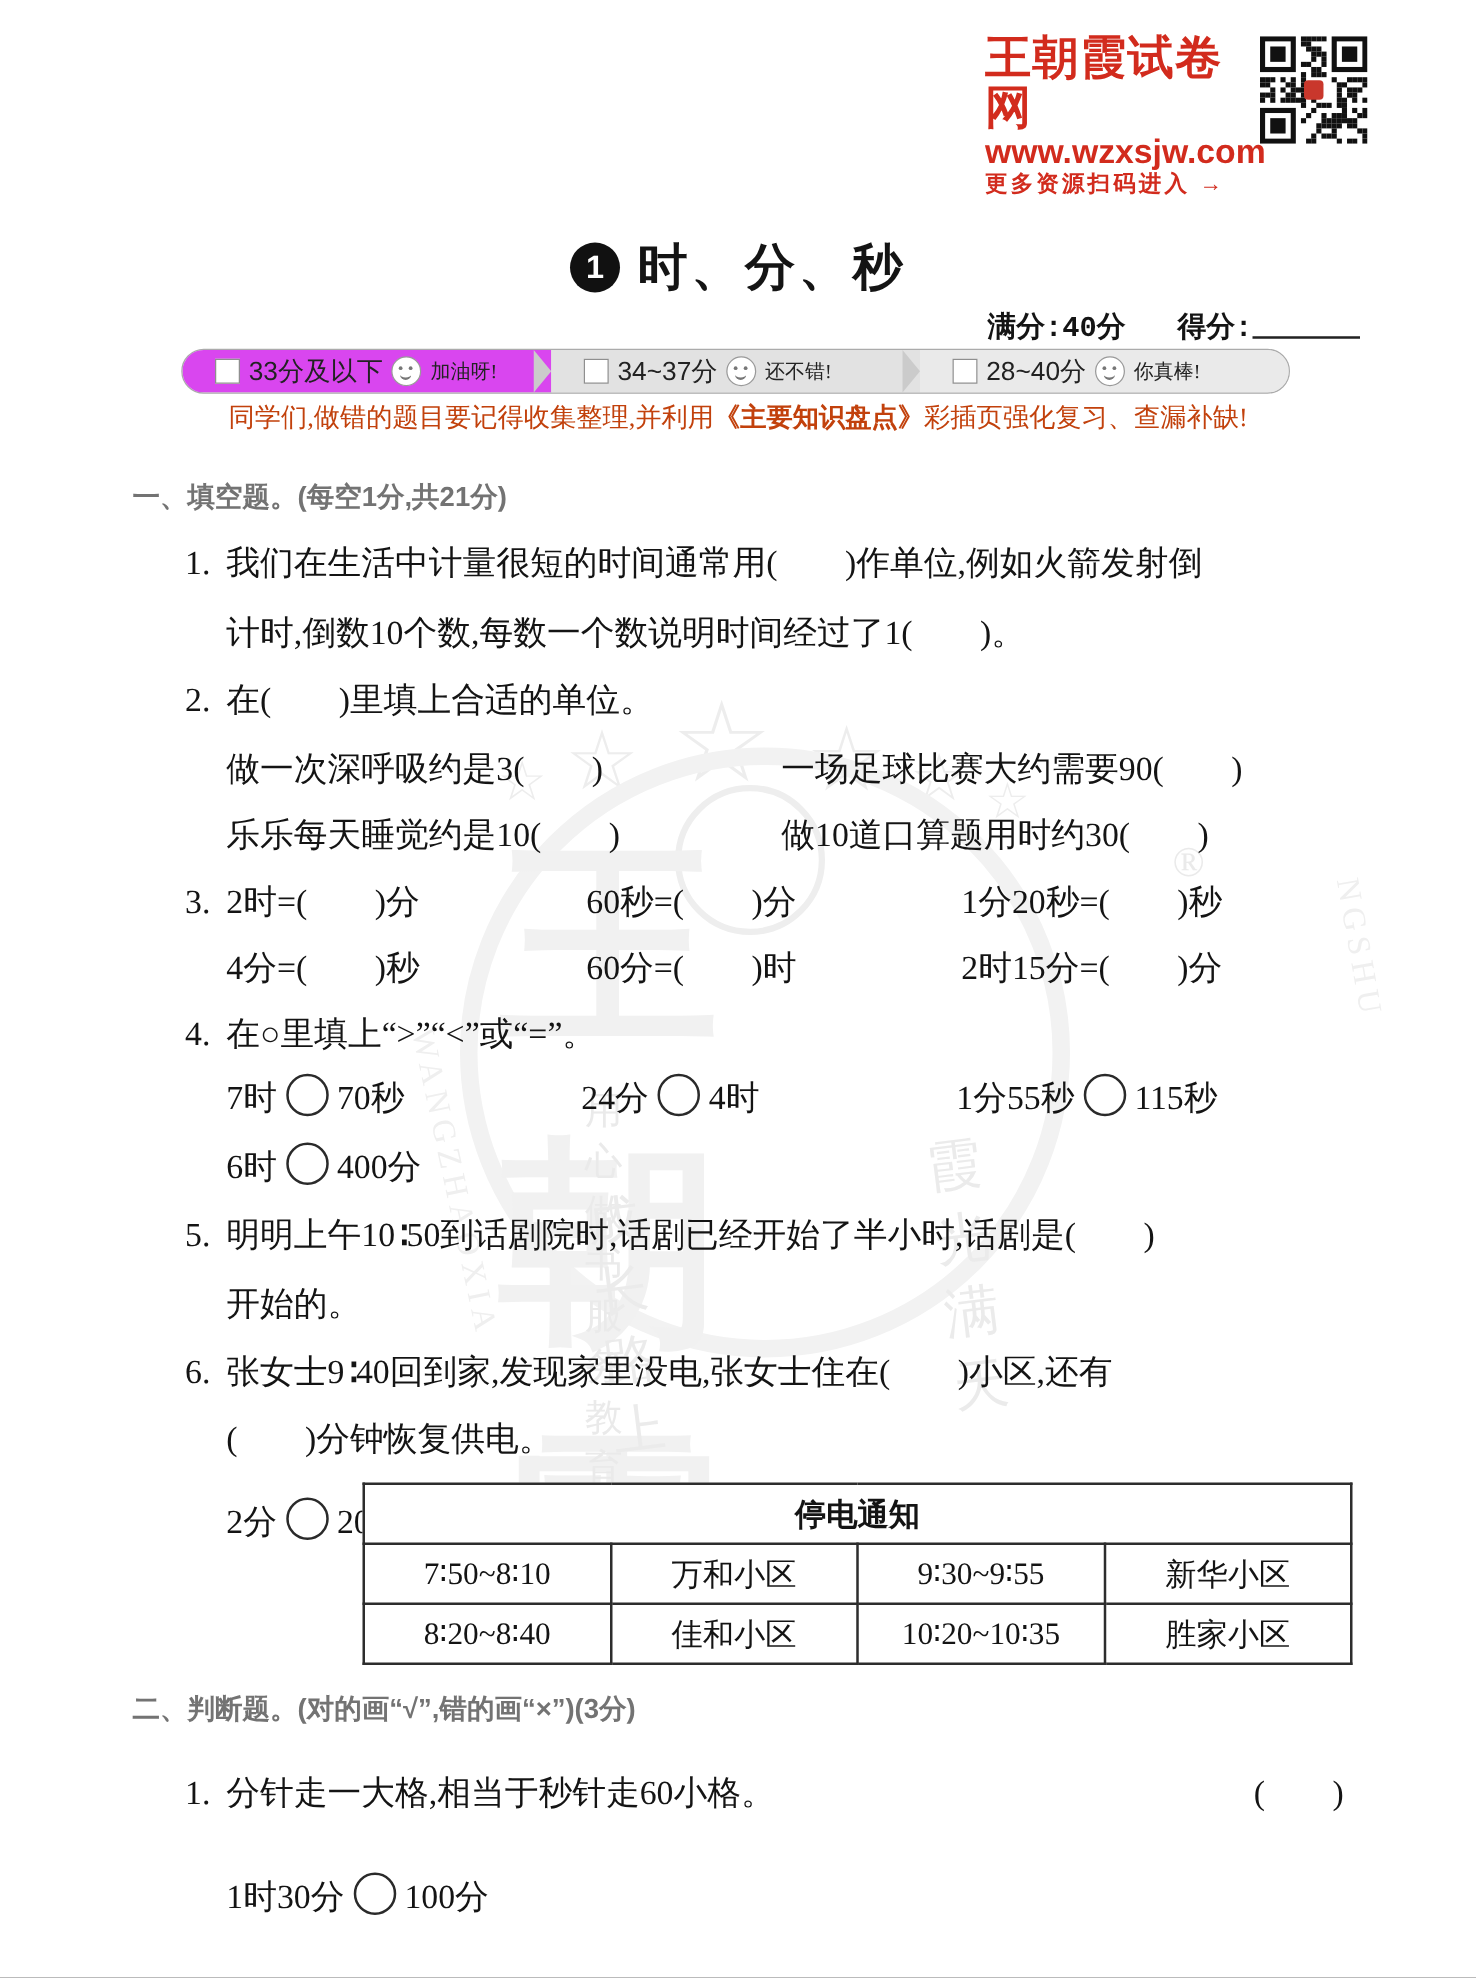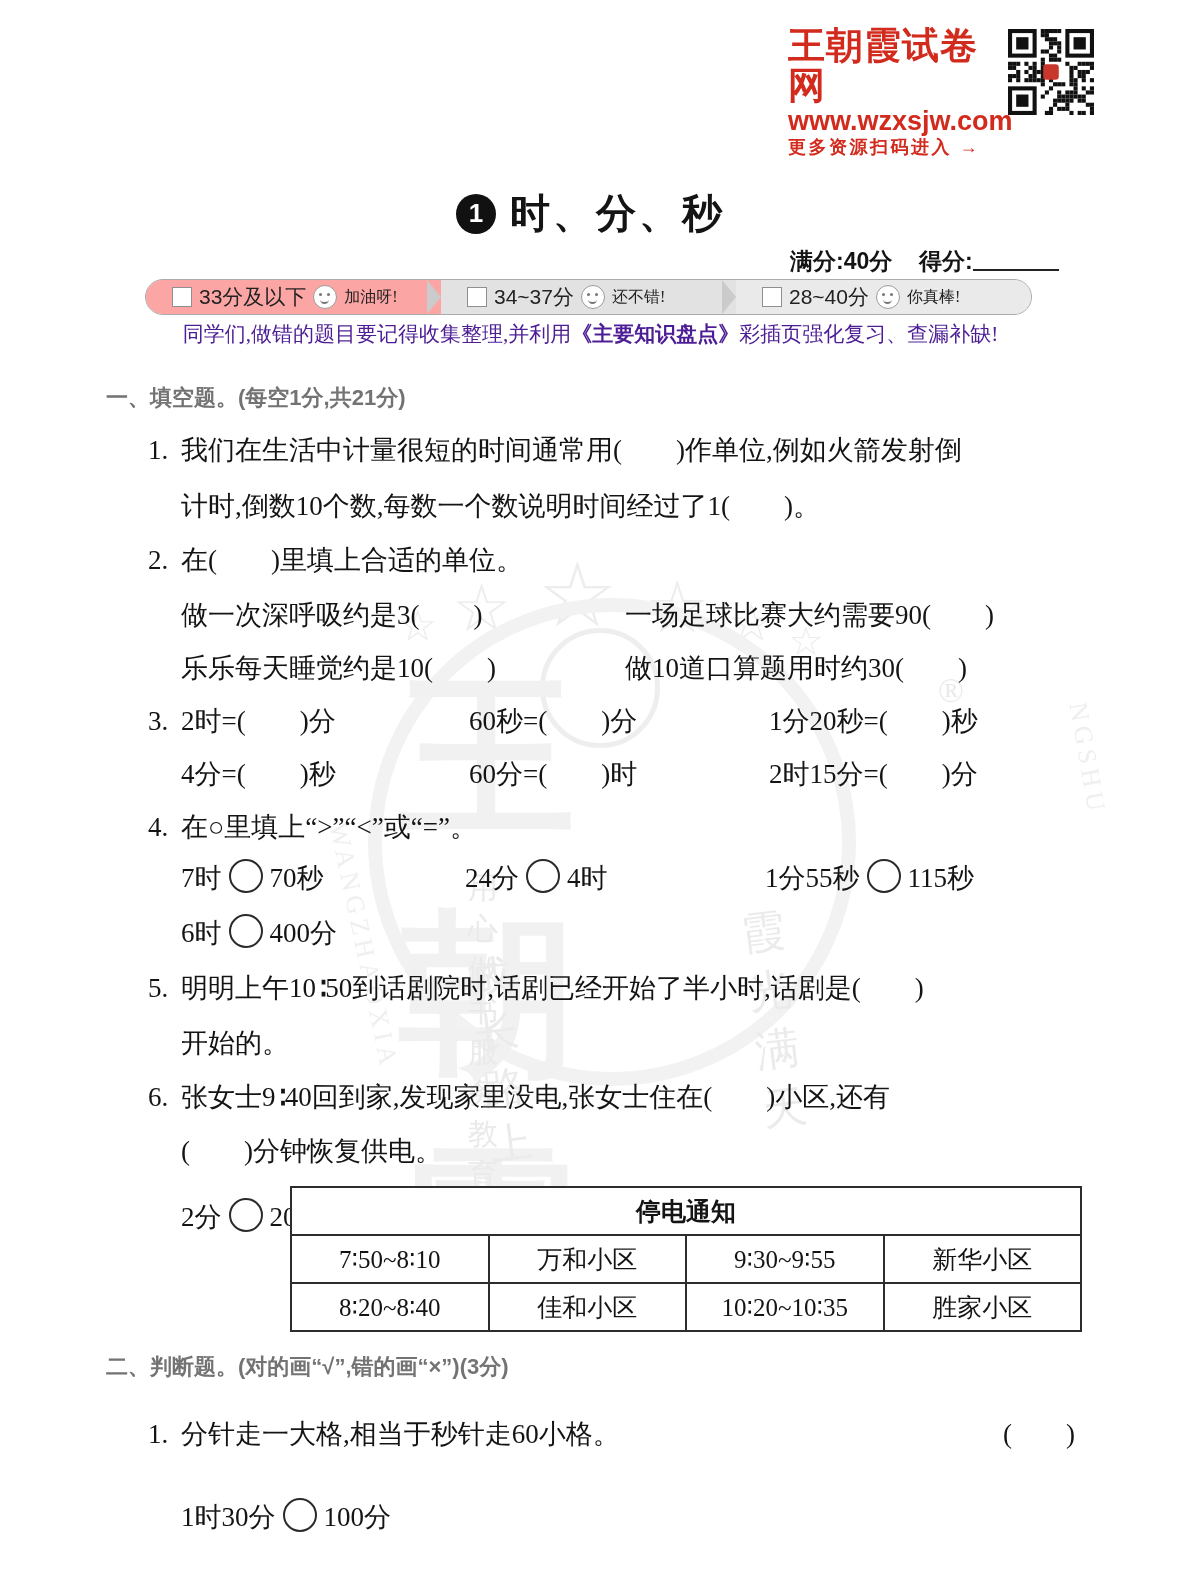--- a/index.html
+++ b/index.html
@@ -23,42 +23,42 @@
   .brand-tagline{font-family:"Liberation Sans",sans-serif;font-weight:700;font-size:18px;line-height:22px;
                  color:#d22b1d;letter-spacing:2.5px;}
 
   
   .title-row{top:186px;left:0;width:100%;display:flex;justify-content:center;align-items:center;gap:14px;}
   .numcircle{width:40px;height:40px;border-radius:50%;background:#111;color:#fff;display:flex;
              align-items:center;justify-content:center;font-family:"Liberation Sans",sans-serif;
              font-weight:900;font-size:26px;}
   .page-title{margin:0;font-family:"Liberation Sans",sans-serif;font-weight:900;font-size:40px;letter-spacing:3px;}
 
-  .score-line{top:246px;left:790px;font-family:Liberation Sans, sans-serif;font-weight:700;font-size:23px;}
+  .score-line{top:246px;left:790px;font-family:Liberation Mono, monospace;font-weight:700;font-size:23px;}
   .blank-line{display:inline-block;width:86px;border-bottom:2px solid #222;height:20px;vertical-align:-2px;}
 
   
   .score-bar{top:279px;left:145px;width:885px;height:34px;background:#e4e4e4;border:1px solid #ababab;
              border-radius:18px;display:flex;align-items:stretch;overflow:hidden;}
-  .seg{flex:1;display:flex;align-items:center;padding-left:26px;gap:7px;position:relative;background:#fca5a5;}
+  .seg{flex:1;display:flex;align-items:center;padding-left:26px;gap:7px;position:relative;background:#d946ef;}
   .seg:nth-child(2){background:#e2e2e2;}
   .seg:nth-child(3){background:#eaeaea;}
   .seg:not(:last-child)::after{content:"";position:absolute;right:0;top:0;width:0;height:0;
         border-top:17px solid transparent;border-bottom:17px solid transparent;border-left:14px solid #cbcbcb;}
   .cb{width:18px;height:18px;background:#fff;border:1px solid #8f8f8f;display:inline-block;}
   .rng{font-family:"Liberation Sans",sans-serif;font-size:21px;color:#222;}
   .praise{font-size:16px;color:#222;}
   .face{width:22px;height:22px;border:1px solid #9a9a9a;border-radius:50%;background:#fff;
         position:relative;display:inline-block;}
   .face::before{content:"";position:absolute;left:5px;top:7px;width:3px;height:3px;border-radius:50%;
         background:#777;box-shadow:8px 0 0 #777;}
   .face::after{content:"";position:absolute;left:6px;top:11px;width:9px;height:5px;
         border-bottom:2px solid #777;border-radius:0 0 9px 9px;}
 
-  .note{top:320px;left:0;width:100%;text-align:center;font-size:21px;color:#4c1d95;margin:0;}
+  .note{top:320px;left:0;width:100%;text-align:center;font-size:21px;color:#c2410c;margin:0;}
   .note b{font-family:"Liberation Sans",sans-serif;}
 
   
   .sec-h{font-family:"Liberation Sans",sans-serif;font-weight:700;font-size:22px;color:#737373;}
   .row{display:flex;align-items:baseline;font-size:27px;line-height:40px;white-space:nowrap;}
   .qno{width:33px;flex:0 0 33px;}
   .c1-q2{width:444px;flex:0 0 444px;}
   .c1{width:288px;flex:0 0 288px;}
   .c2{width:300px;flex:0 0 300px;}
   .c1-q4{width:284px;flex:0 0 284px;}

